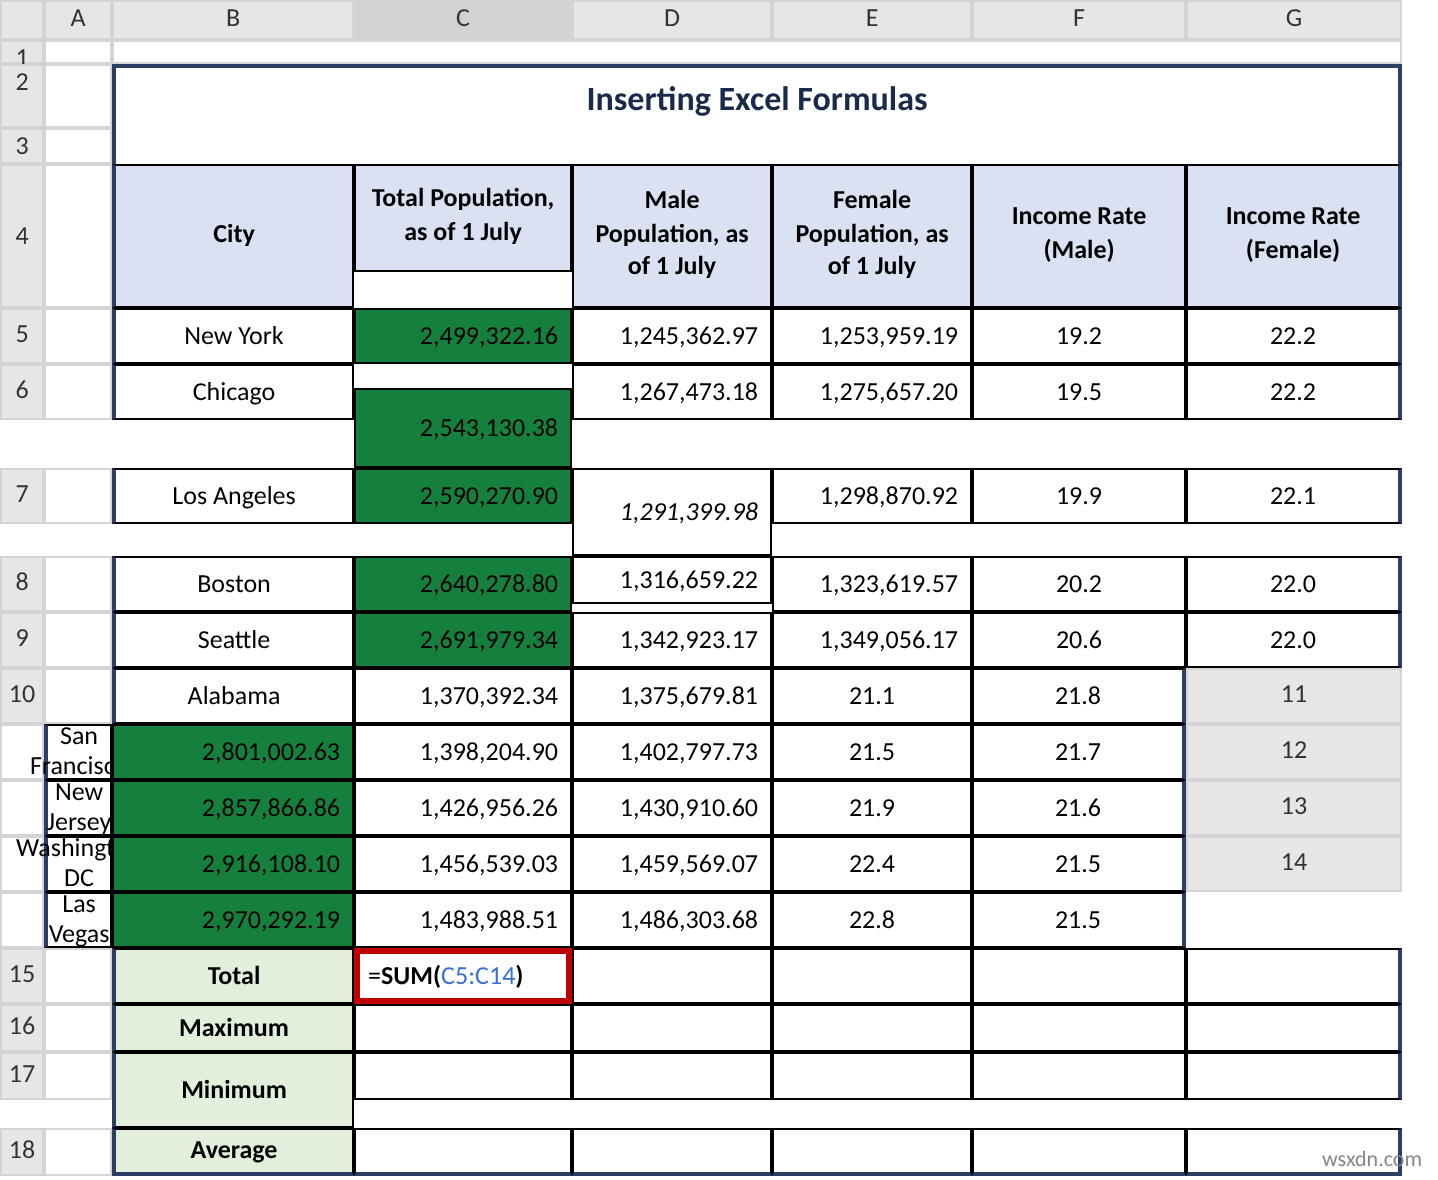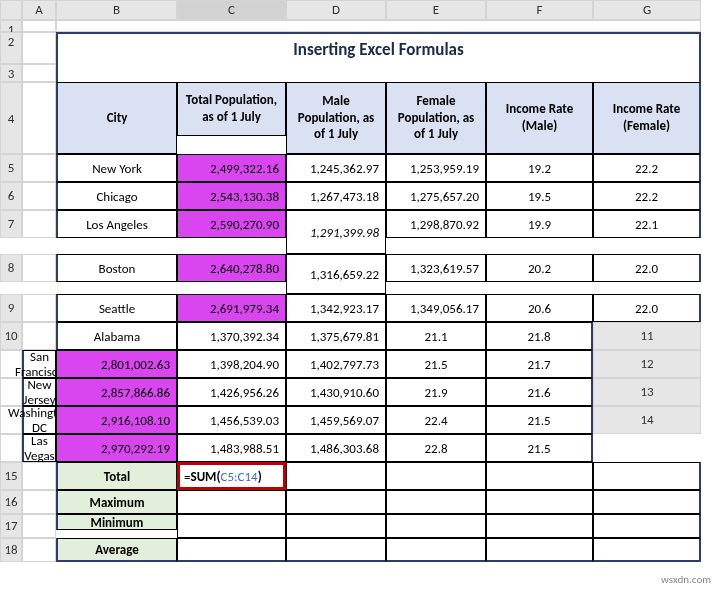--- a/index.html
+++ b/index.html
@@ -78,21 +78,21 @@
       border: 1px solid #000;
       text-align: center;
       padding: 4px 6px;
       display: flex;
       align-items: center;
       justify-content: center;
       font-size: 13px;
       background: #fff;
     }
     .td.num { justify-content: flex-end; }
-    .td.sel { background: #d946ef; }
+    .td.sel { background: #15803d; }
     .td.label {
       background: #e2efda;
       font-weight: bold;
     }
     .formula-cell {
       border: 3px solid #c00000;
       background: #fff;
       text-align: left;
       padding: 2px 4px;
       font-size: 13px;
@@ -158,38 +158,38 @@
       <div class="cell" style="height: 28px;"></div>
       <div class="td outer-left" style="height: 28px;">New York</div>
       <div class="td num sel" style="height: 28px;">2,499,322.16</div>
       <div class="td num" style="height: 28px;">1,245,362.97</div>
       <div class="td num" style="height: 28px;">1,253,959.19</div>
       <div class="td" style="height: 28px;">19.2</div>
       <div class="td outer-right" style="height: 28px;">22.2</div>
       <div class="row-header" style="height: 28px; line-height: 26px;">6</div>
       <div class="cell" style="height: 28px;"></div>
       <div class="td outer-left" style="height: 28px;">Chicago</div>
-      <div class="td num sel" style="height: 28px;">2,543,130.38</div>
+      <div class="td num sel" style="height: 40px; margin-top: 12px;">2,543,130.38</div>
       <div class="td num" style="height: 28px;">1,267,473.18</div>
       <div class="td num" style="height: 28px;">1,275,657.20</div>
       <div class="td" style="height: 28px;">19.5</div>
       <div class="td outer-right" style="height: 28px;">22.2</div>
       <div class="row-header" style="height: 28px; line-height: 26px;">7</div>
       <div class="cell" style="height: 28px;"></div>
       <div class="td outer-left" style="height: 28px;">Los Angeles</div>
       <div class="td num sel" style="height: 28px;">2,590,270.90</div>
       <div class="td num" style="height: 44px; font-style: italic;">1,291,399.98</div>
       <div class="td num" style="height: 28px;">1,298,870.92</div>
       <div class="td" style="height: 28px;">19.9</div>
       <div class="td outer-right" style="height: 28px;">22.1</div>
       <div class="row-header" style="height: 28px; line-height: 26px;">8</div>
       <div class="cell" style="height: 28px;"></div>
       <div class="td outer-left" style="height: 28px;">Boston</div>
       <div class="td num sel" style="height: 28px;">2,640,278.80</div>
-      <div class="td num" style="height: 40px;">1,316,659.22</div>
+      <div class="td num" style="height: 24px;">1,316,659.22</div>
       <div class="td num" style="height: 28px;">1,323,619.57</div>
       <div class="td" style="height: 28px;">20.2</div>
       <div class="td outer-right" style="height: 28px;">22.0</div>
       <div class="row-header" style="height: 28px; line-height: 26px;">9</div>
       <div class="cell" style="height: 28px;"></div>
       <div class="td outer-left" style="height: 28px;">Seattle</div>
       <div class="td num sel" style="height: 28px;">2,691,979.34</div>
       <div class="td num" style="height: 28px;">1,342,923.17</div>
       <div class="td num" style="height: 28px;">1,349,056.17</div>
       <div class="td" style="height: 28px;">20.6</div>
@@ -257,21 +257,21 @@
   <div class="cell" style="height:24px"></div>
   <div class="td label outer-left" style="height:24px">Maximum</div>
   <div class="td" style="height:24px"></div>
   <div class="td" style="height:24px"></div>
   <div class="td" style="height:24px"></div>
   <div class="td" style="height:24px"></div>
   <div class="td outer-right" style="height:24px"></div>
 
   <div class="row-header" style="height:24px;line-height:22px">17</div>
   <div class="cell" style="height:24px"></div>
-  <div class="td label outer-left" style="height:16px">Minimum</div>
+  <div class="td label outer-left" style="height:38px">Minimum</div>
   <div class="td" style="height:24px"></div>
   <div class="td" style="height:24px"></div>
   <div class="td" style="height:24px"></div>
   <div class="td" style="height:24px"></div>
   <div class="td outer-right" style="height:24px"></div>
 
   <div class="row-header" style="height:24px;line-height:22px">18</div>
   <div class="cell" style="height:24px"></div>
   <div class="td label outer-left outer-bottom" style="height:24px">Average</div>
   <div class="td outer-bottom" style="height:24px"></div>

